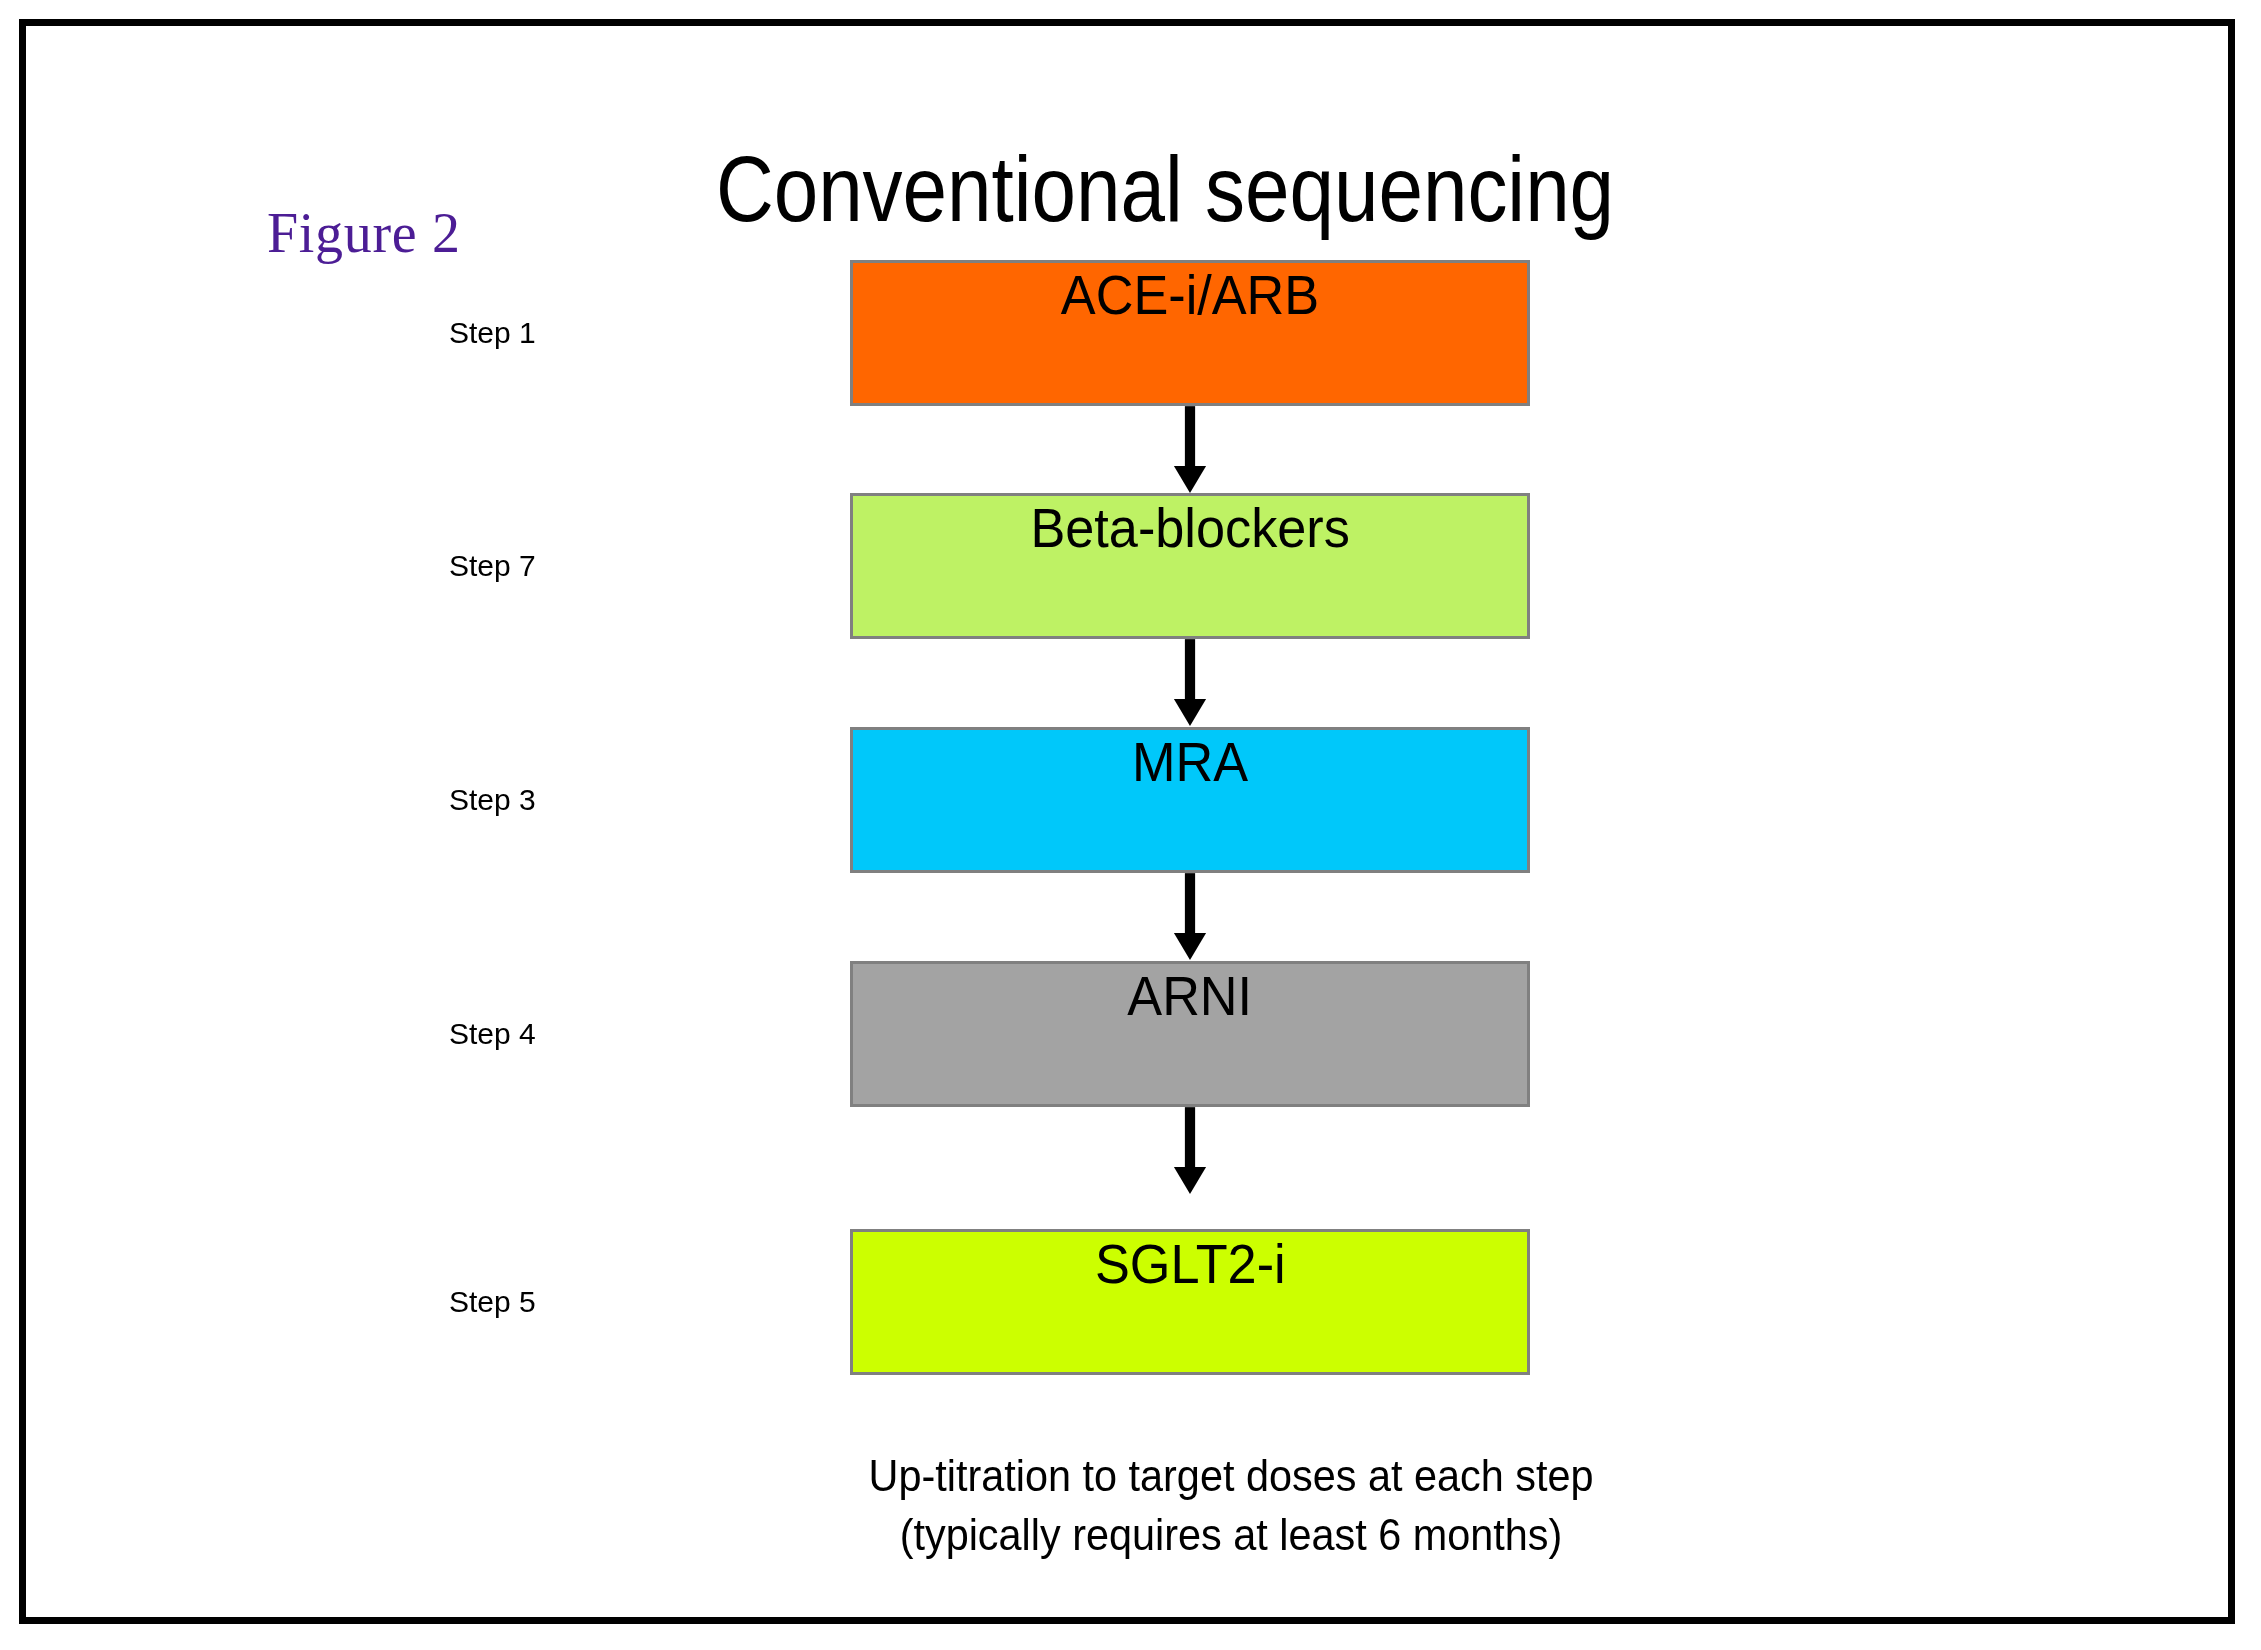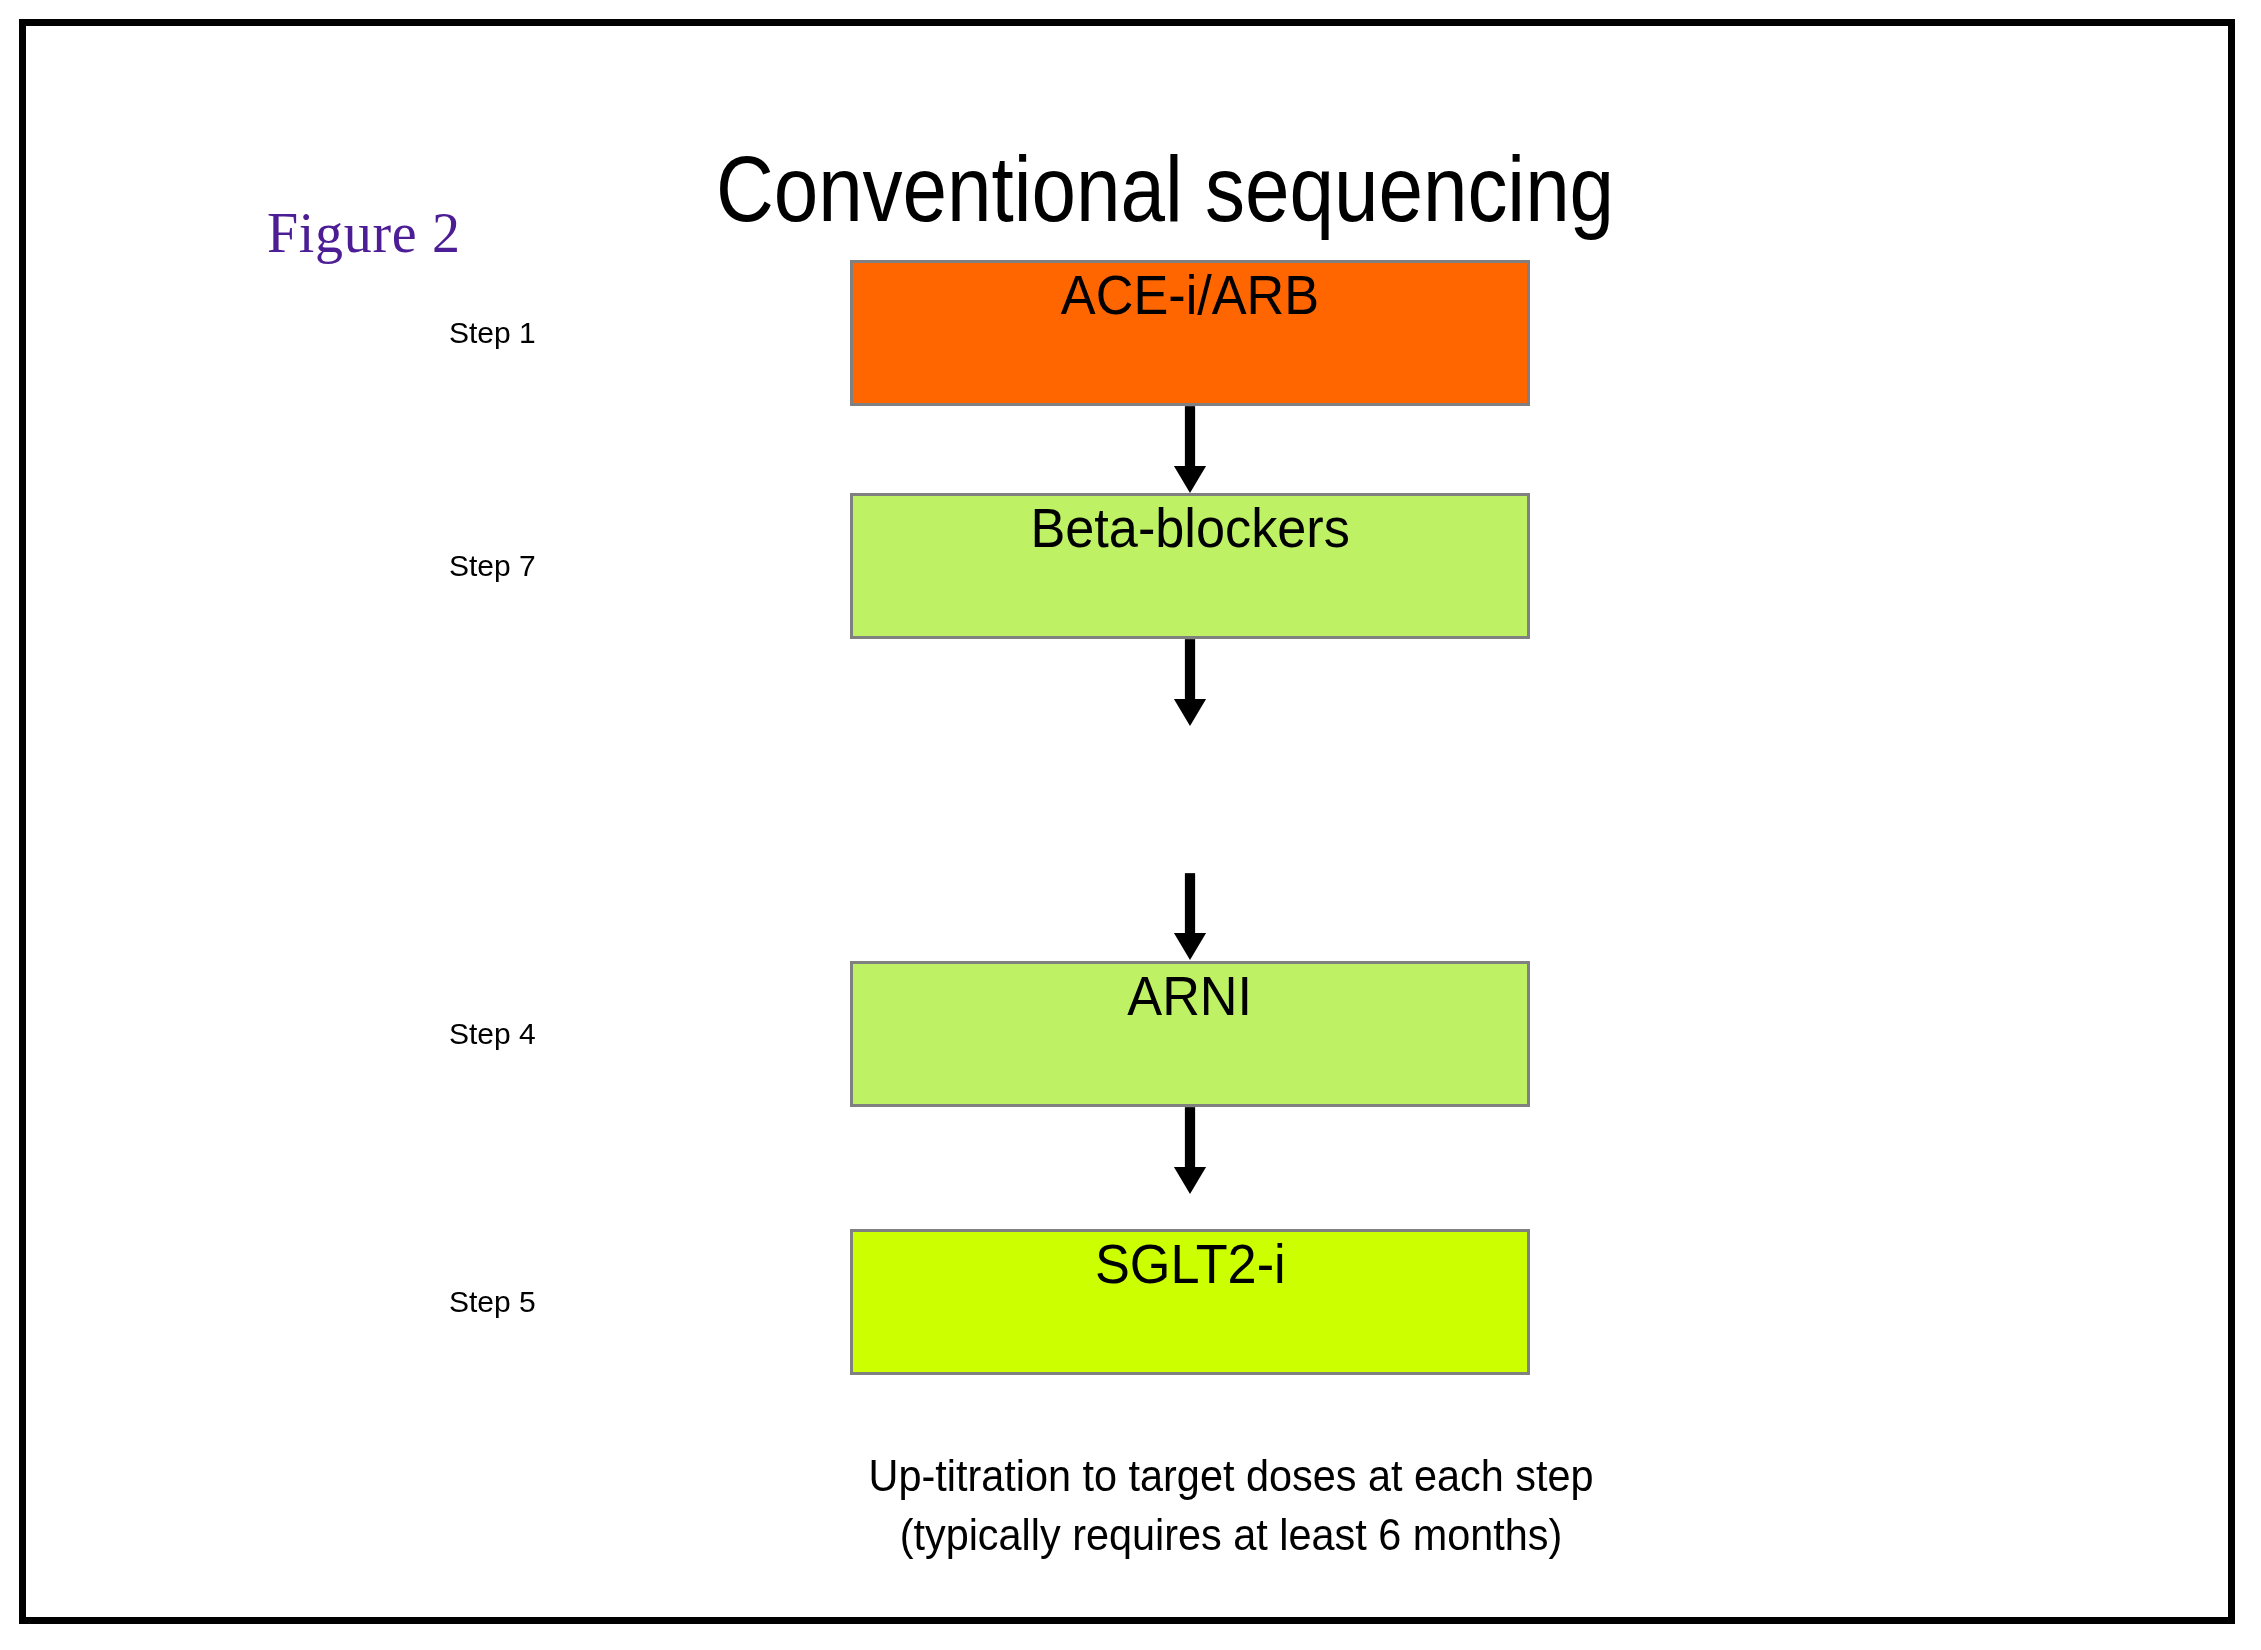--- a/index.html
+++ b/index.html
@@ -147,23 +147,29 @@
         <div class="step-box" style="background: rgb(255, 102, 0); border-color: rgb(128, 128, 128);">
           <span class="step-box-text">ACE-i/ARB</span>
         </div>
       </div>
       <div class="step-row" style="top: 467px;">
         <div class="step-label">Step 7</div>
         <div class="step-box" style="background: #bef264; border-color: rgb(128, 128, 128);">
           <span class="step-box-text">Beta-blockers</span>
         </div>
       </div>
+      <div class="step-row" style="top: 701px;">
+        <div class="step-label">Step 3</div>
+        <div class="step-box" style="background: rgb(0, 200, 250); border-color: rgb(128, 128, 128);">
+          <span class="step-box-text">MRA</span>
+        </div>
+      </div>
       <div class="step-row" style="top: 935px; padding-left: 38px;">
         <div class="step-label">Step 4</div>
-        <div class="step-box" style="background: #bef264; border-color: rgb(128, 128, 128);">
+        <div class="step-box" style="background: #a3a3a3; border-color: rgb(128, 128, 128);">
           <span class="step-box-text">ARNI</span>
         </div>
       </div>
       <div class="step-row" style="top: 1203px;">
         <div class="step-label">Step 5</div>
         <div class="step-box" style="background: rgb(204, 255, 0); border-color: rgb(128, 128, 128);">
           <span class="step-box-text">SGLT2-i</span>
         </div>
       </div>
       <div class="connector" style="top: 380px;">

